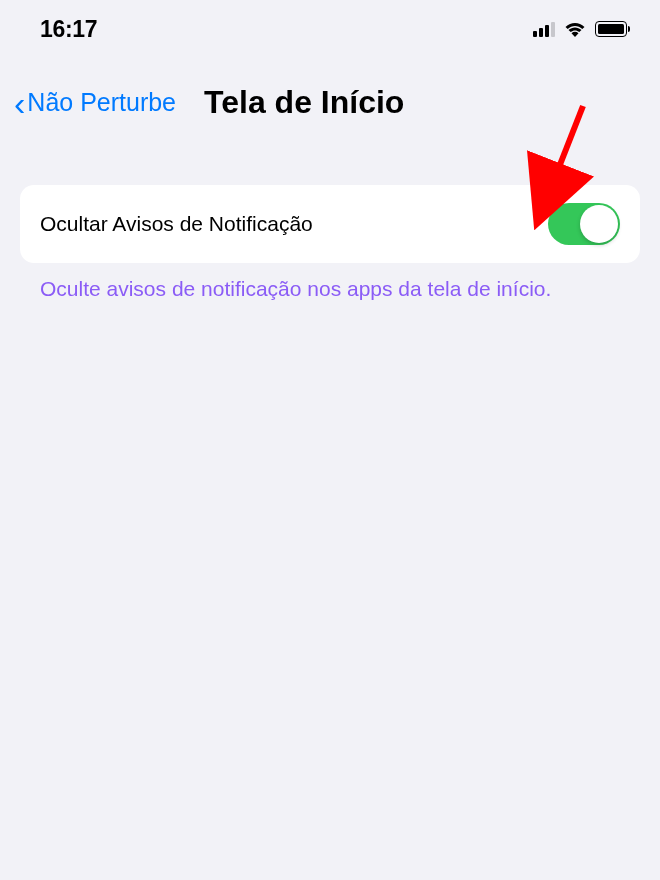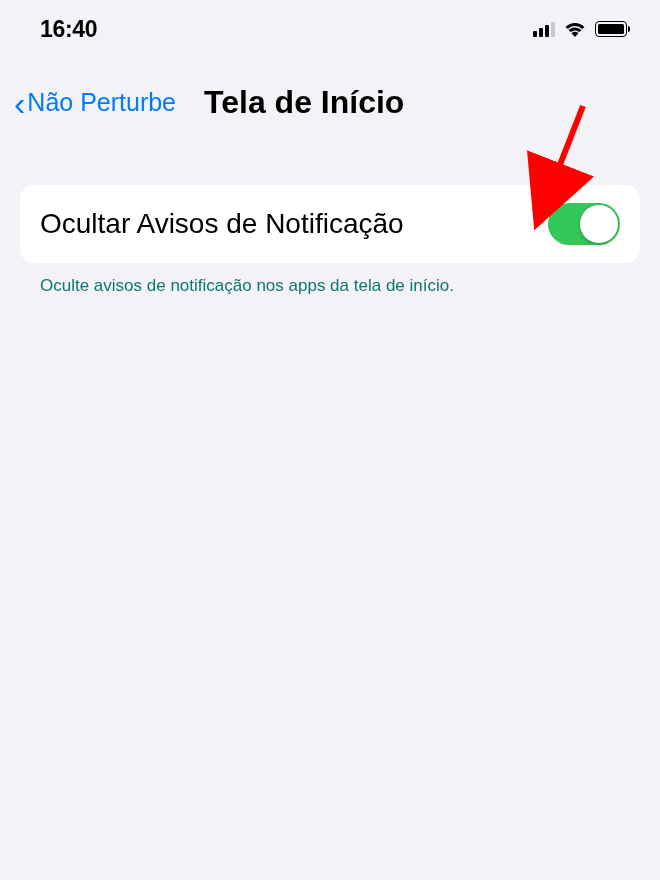--- a/index.html
+++ b/index.html
@@ -103,21 +103,21 @@
     .setting-row {
       background: #fff;
       border-radius: 14px;
       padding: 18px 20px;
       display: flex;
       align-items: center;
       justify-content: space-between;
       min-height: 72px;
     }
     .setting-label {
-      font-size: 28px;
+      font-size: 21px;
       color: #000;
       font-weight: 400;
     }
     .toggle {
       width: 72px;
       height: 42px;
       border-radius: 21px;
       position: relative;
       cursor: pointer;
       flex-shrink: 0;
@@ -133,38 +133,38 @@
       height: 38px;
       background: #fff;
       border-radius: 50%;
       position: absolute;
       top: 2px;
       box-shadow: 0 2px 4px rgba(0,0,0,0.2);
     }
     .toggle.on .toggle-knob { right: 2px; }
     .toggle.off .toggle-knob { left: 2px; }
     .setting-footer {
-      font-size: 17px;
-      color: #0f766e;
+      font-size: 21px;
+      color: #8b5cf6;
       padding: 12px 20px 0;
       line-height: 1.35;
     }
     .second-group { margin-top: 44px; }
     .arrow-annotation {
       position: absolute;
       top: 100px;
       left: 488px;
       pointer-events: none;
     }
   </style>
 </head>
 <body>
 
 <div class="status-bar">
-  <div class="time">16:40</div>
+  <div class="time">16:17</div>
   <div class="indicators">
     <div class="signal-bars">
       <div class="signal-bar b1"></div>
       <div class="signal-bar b2"></div>
       <div class="signal-bar b3"></div>
       <div class="signal-bar b4"></div>
     </div>
     <div class="wifi-icon">
       <svg width="24" height="18" viewBox="0 0 24 18">
         <path d="M12 17 L8.5 13.2 C10.6 11.4 13.4 11.4 15.5 13.2 Z" fill="#000"></path>

